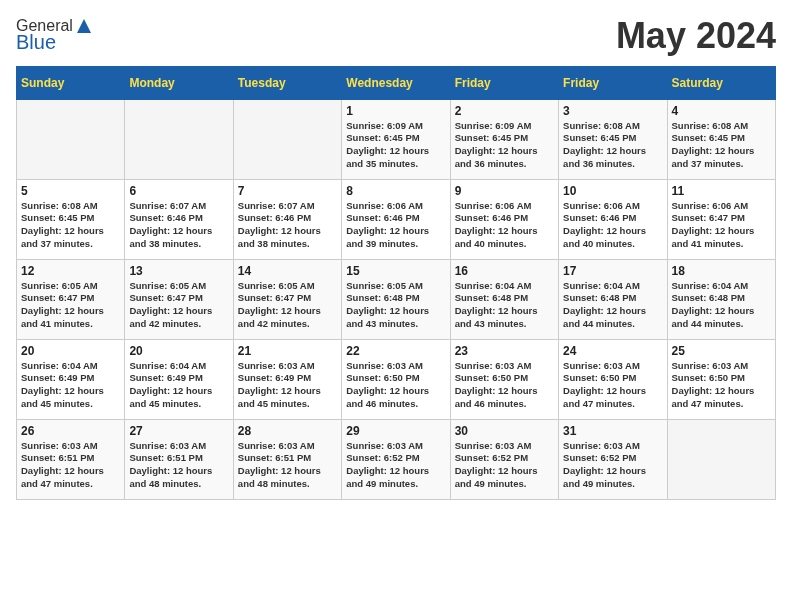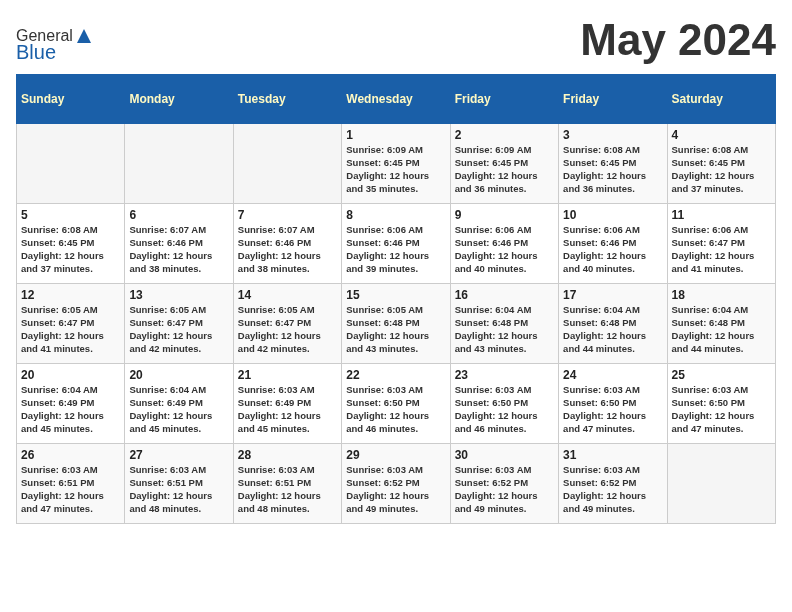--- a/index.html
+++ b/index.html
@@ -12,53 +12,53 @@
     }
     .page {
       width: 792px;
       min-height: 612px;
       padding: 16px 16px 10px 16px;
       background: #fff;
     }
     .header {
       display: flex;
       justify-content: space-between;
-      align-items: flex-end;
+      align-items: center;
       margin-bottom: 10px;
     }
     .logo {
       display: flex;
       align-items: center;
     }
     .logo-general { color: #333; }
     .logo-blue { color: #1a5fa8; }
     .title-block {
       text-align: right;
     }
     .calendar-title {
-      font-size: 44px;
+      font-size: 36px;
       font-weight: bold;
       color: #333;
       line-height: 1.1;
     }
     .calendar-subtitle {
       font-size: 14px;
       color: #555;
     }
     .calendar {
       width: 100%;
       border-collapse: collapse;
       table-layout: fixed;
     }
     .calendar thead tr th {
       background-color: #1a5fa8;
-      color: #fef9c3;
+      color: #fde047;
       font-size: 12px;
       font-weight: bold;
-      padding: 17px 4px;
+      padding: 9px 4px;
       text-align: left;
       border: 1px solid #1a5fa8;
     }
     .calendar tbody tr td {
       border: 1px solid #ccc;
       vertical-align: top;
       padding: 4px 4px 4px 4px;
       height: 80px;
       background: #fff;
       font-size: 10px;

